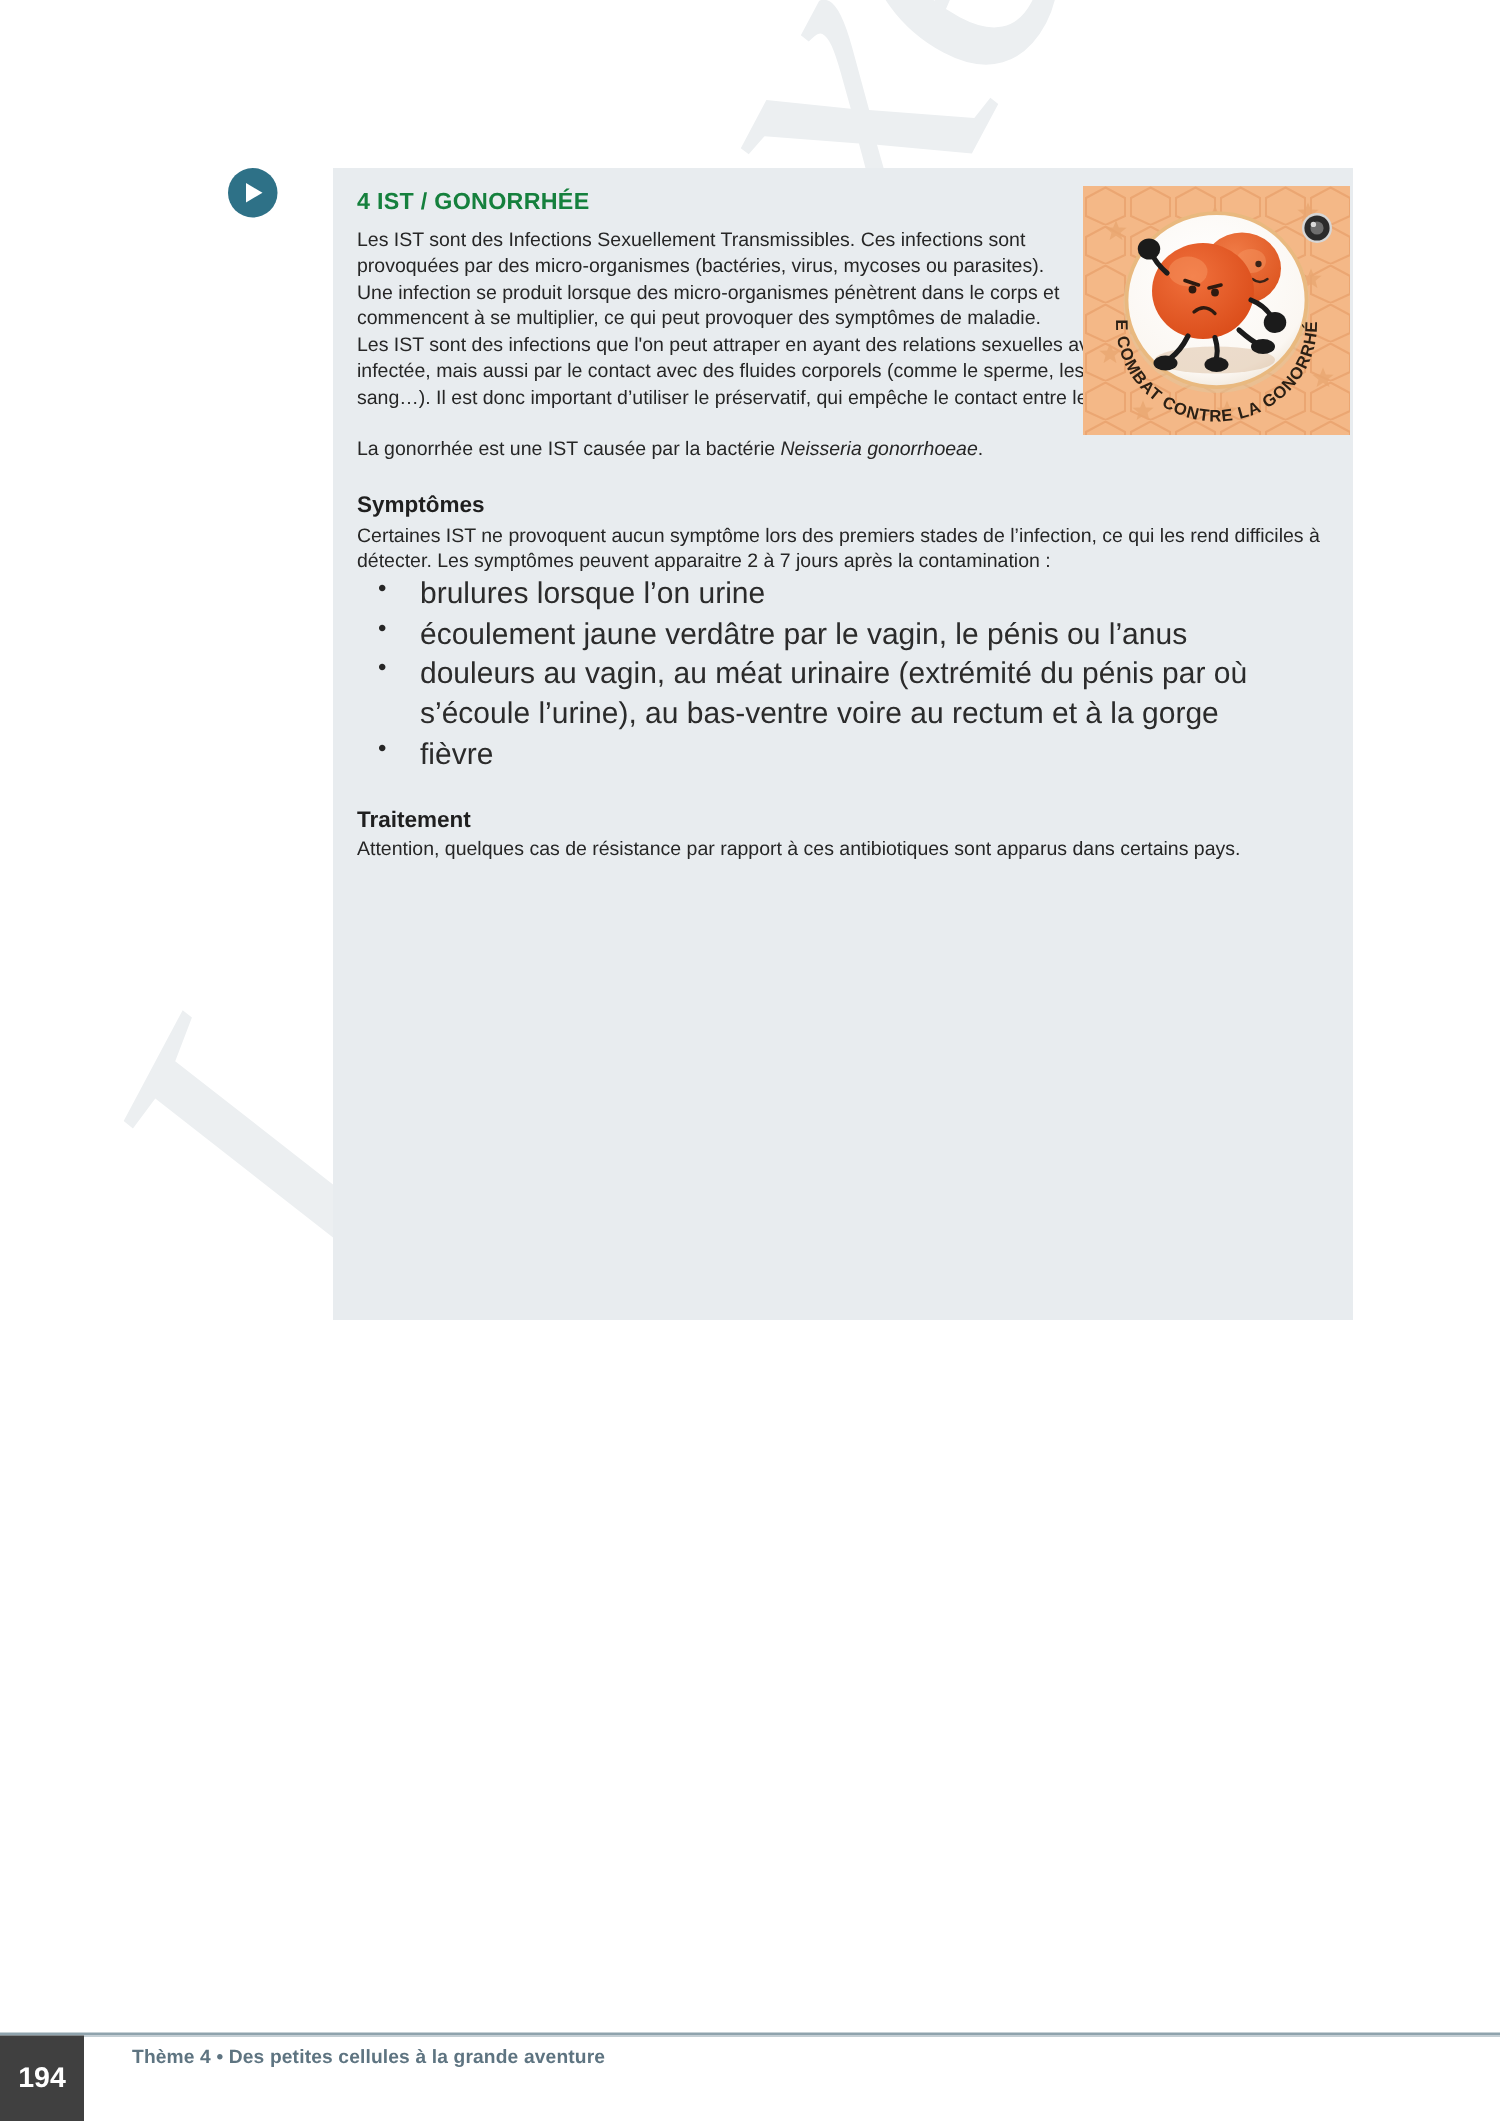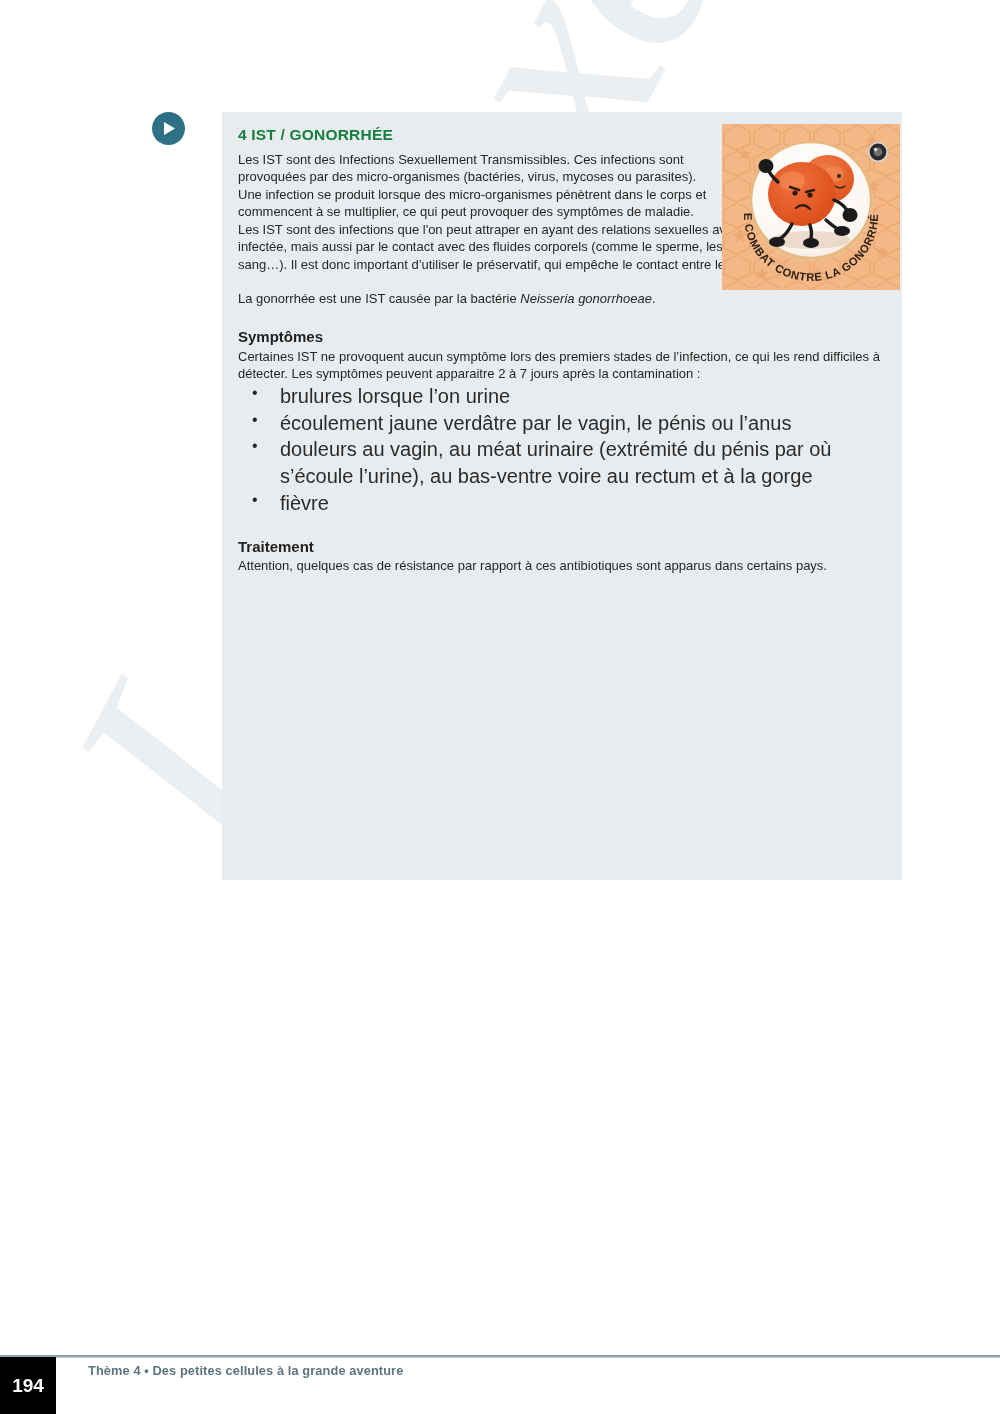--- a/index.html
+++ b/index.html
@@ -168,21 +168,21 @@
     height: 1px;
     background: #c3ced4;
     z-index: 3;
   }
   .page-number-block {
     position: absolute;
     left: 0;
     top: 1357px;
     width: 56px;
     height: 57px;
-    background: #000000;
+    background: #404040;
     color: #ffffff;
     font-size: 19px;
     font-weight: bold;
     display: flex;
     align-items: center;
     justify-content: center;
     z-index: 4;
   }
   .footer-text {
     position: absolute;

